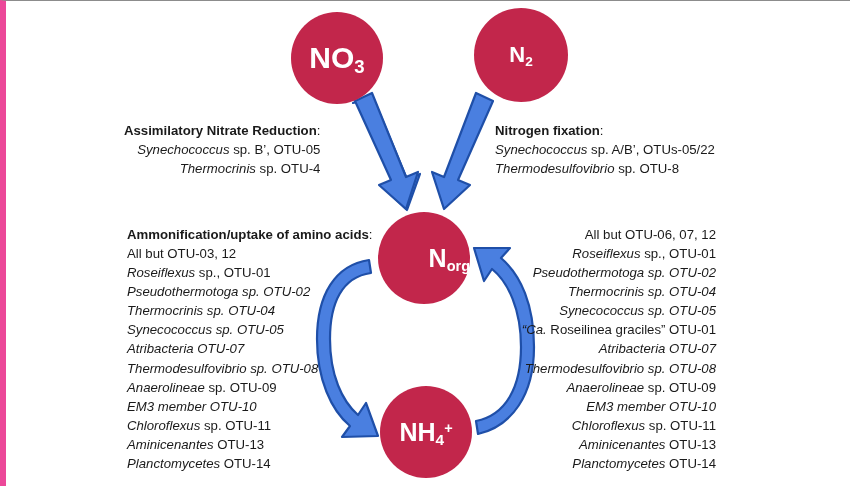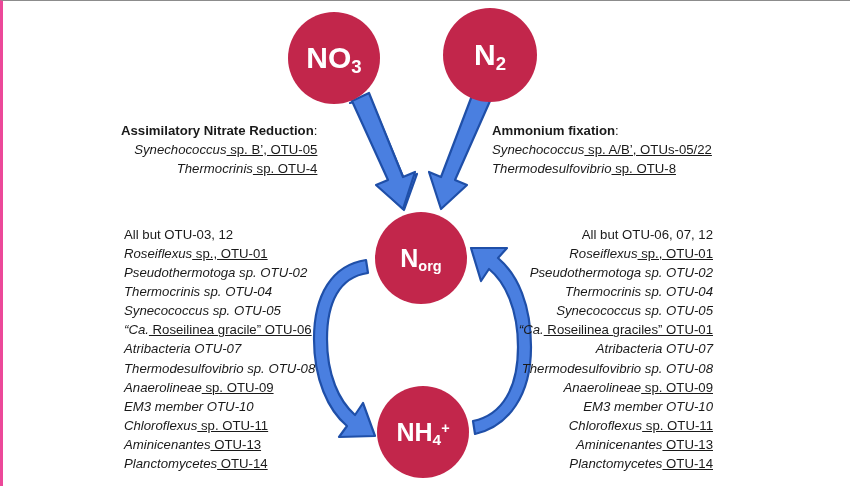--- a/index.html
+++ b/index.html
@@ -5,21 +5,21 @@
   html, body {
     margin: 0;
     padding: 0;
     background: #ffffff;
   }
   #figure {
     position: relative;
     width: 850px;
     height: 486px;
     background: #ffffff;
-    border-left: 3px solid #ec4899;
+    border-left: 6px solid #ec4899;
     border-top: 1px solid #8c8c8c;
     box-sizing: border-box;
     overflow: hidden;
     font-family: "Liberation Sans", sans-serif;
     color: #1a1a1a;
   }
 
   
   .node {
     position: absolute;
@@ -46,22 +46,22 @@
   }
   .node sup {
     font-size: 0.58em;
     vertical-align: baseline;
     position: relative;
     top: -0.52em;
     font-weight: bold;
   }
 
   #node-no3  { left: 285px; top: 11px;  width: 92px;  height: 92px; font-size: 30px; }
-  #node-n2   { left: 440px; top: 7px;   width: 94px;  height: 94px; font-size: 30px; }
-  #node-norg { left: 372px; top: 211px; width: 92px;  height: 92px; font-size: 25px; }
+  #node-n2   { left: 468px; top: 7px;   width: 94px;  height: 94px; font-size: 22px; }
+  #node-norg { left: 372px; top: 211px; width: 92px;  height: 92px; font-size: 25px; justify-content: flex-end; }
   #node-nh4  { left: 374px; top: 385px; width: 92px;  height: 92px; font-size: 25px; }
   #node-norg sub { font-size: 0.58em; top: 0.28em; }
 
   
   #arrows {
     position: absolute;
     left: 0;
     top: 0;
     width: 850px;
     height: 486px;
@@ -78,21 +78,21 @@
   .textblock .hdr {
     font-weight: bold;
     font-style: normal;
   }
   .textblock .hdr .plain { font-weight: bold; }
   .textblock .hdr .colon { font-weight: normal; }
   .textblock .under {
     font-style: normal;
   }
   .textblock .ln { font-style: italic; }
-  .textblock .ln .rom { font-style: normal; text-decoration: underline; }
+  .textblock .ln .rom { font-style: normal; }
 
   #blk-anr   { left: 118px; top: 120px; text-align: right; }
   #blk-anr .hdr { display: block; text-align: left; }
   #blk-nfix  { left: 489px; top: 120px; text-align: left; }
   #blk-amm   { left: 121px; top: 224px; text-align: left; }
   #blk-trans { left: 470px; top: 224px; text-align: right; width: 240px; }
 </style>
 </head>
 <body>
 
@@ -157,35 +157,35 @@
 
   <div id="blk-anr" class="textblock">
     <div class="hdr"><span class="plain">Assimilatory Nitrate Reduction</span><span class="colon">:</span></div>
     <div class="lines">
         <div class="ln"><span>Synechococcus</span><span class="rom"> sp. B’, OTU-05</span></div>
         <div class="ln"><span>Thermocrinis</span><span class="rom"> sp. OTU-4</span></div>
       </div>
   </div>
 
   <div id="blk-nfix" class="textblock">
-    <div class="hdr"><span class="plain">Ammonium fixation</span><span class="colon">:</span></div>
+    <div class="hdr"><span class="plain">Nitrogen fixation</span><span class="colon">:</span></div>
     <div class="lines">
         <div class="ln"><span>Synechococcus</span><span class="rom"> sp. A/B’, OTUs-05/22</span></div>
         <div class="ln"><span>Thermodesulfovibrio</span><span class="rom"> sp. OTU-8</span></div>
       </div>
   </div>
 
   <div id="blk-amm" class="textblock">
+    <div class="hdr"><span class="plain">Ammonification/uptake of amino acids</span><span class="colon">:</span></div>
     <div class="under">All but OTU-03, 12</div>
     <div class="lines">
         <div class="ln"><span>Roseiflexus</span><span class="rom"> sp., OTU-01</span></div>
         <div class="ln"><span>Pseudothermotoga sp. OTU-02</span></div>
         <div class="ln"><span>Thermocrinis sp. OTU-04</span></div>
         <div class="ln"><span>Synecococcus sp. OTU-05</span></div>
-        <div class="ln"><span>“Ca.</span><span class="rom"> Roseilinea gracile” OTU-06</span></div>
         <div class="ln"><span>Atribacteria OTU-07</span></div>
         <div class="ln"><span>Thermodesulfovibrio sp. OTU-08</span></div>
         <div class="ln"><span>Anaerolineae</span><span class="rom"> sp. OTU-09</span></div>
         <div class="ln"><span>EM3 member OTU-10</span></div>
         <div class="ln"><span>Chloroflexus</span><span class="rom"> sp. OTU-11</span></div>
         <div class="ln"><span>Aminicenantes</span><span class="rom"> OTU-13</span></div>
         <div class="ln"><span>Planctomycetes</span><span class="rom"> OTU-14</span></div>
       </div>
   </div>
 

